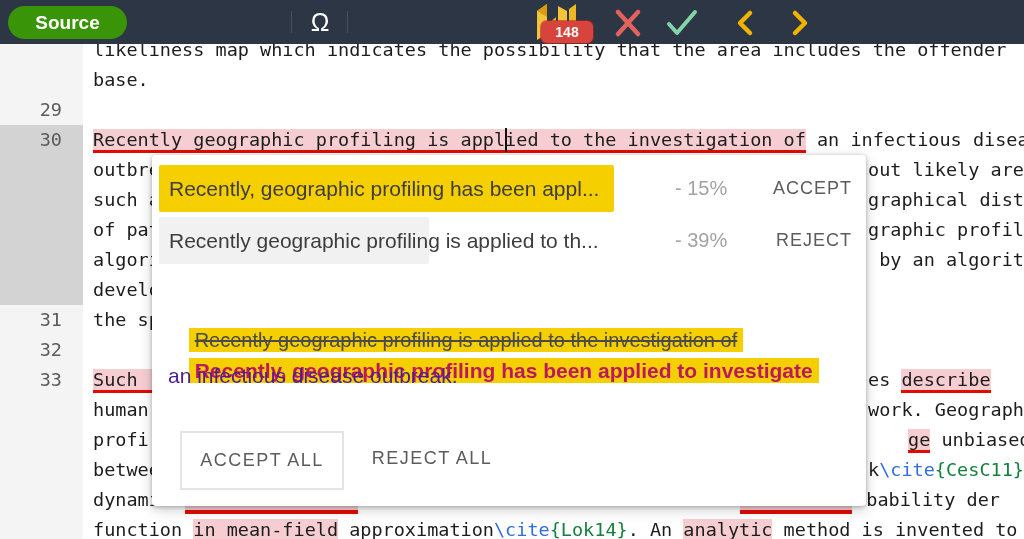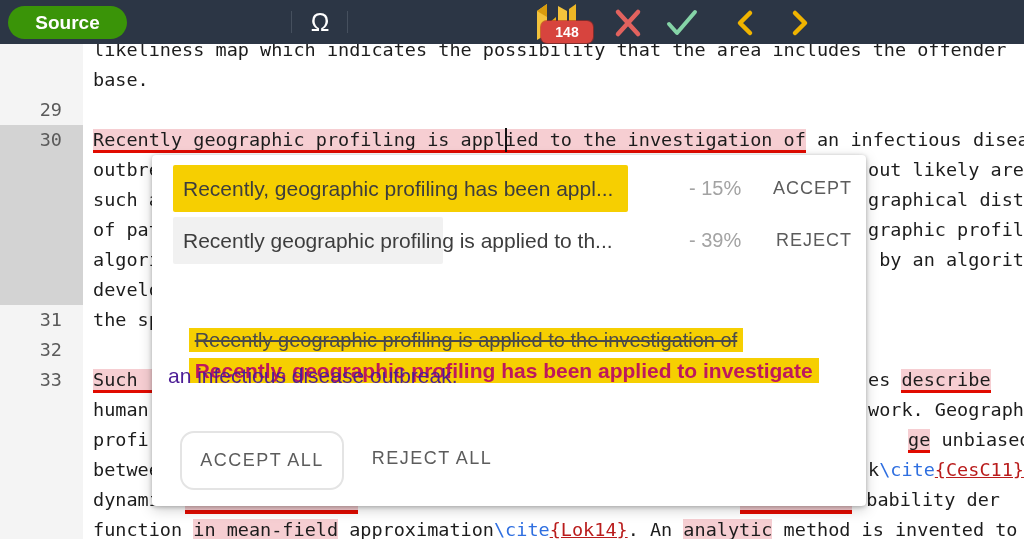--- a/index.html
+++ b/index.html
@@ -25,41 +25,41 @@
   
   .gutter{position:absolute;left:0;top:44px;width:83px;height:495px;background:#f4f4f4;z-index:1;}
   .gutter-active{position:absolute;left:0;top:125px;width:83px;height:180px;background:#d3d3d3;z-index:2;}
   #rows{position:absolute;left:0;top:0;width:1024px;height:539px;z-index:5;}
   .editor-row{position:absolute;left:0;width:1024px;height:30px;
               font-family:"DejaVu Sans Mono",monospace;font-size:18.5px;color:#1c1c1c;white-space:pre;}
   .frag{position:absolute;top:0;height:30px;line-height:30px;}
   .gutter-num{position:absolute;left:0;width:62px;text-align:right;line-height:30px;color:#5a5a5a;}
   .m-chg{background:#f6ced2;box-shadow:0 3px 0 0 #e10b00;}
   .m-cmd{color:#2f6fe0;}
-  .m-arg{color:#b91c1c;text-decoration:underline;}
+  .m-arg{color:#15803d;}
   .hidden-chg{position:absolute;top:3px;height:22px;background:#f6ced2;box-shadow:0 4px 0 0 #e10b00;}
   .cursor{position:absolute;top:3px;width:2px;height:24px;background:#111111;}
 
   
   .popup{position:absolute;left:152px;top:155px;width:714px;height:351px;background:#ffffff;border-radius:4px;
          box-shadow:0 1px 4px rgba(0,0,0,.28),0 4px 14px rgba(0,0,0,.18);z-index:20;
          font-family:"Liberation Sans",sans-serif;color:#3d3d3d;}
-  .sugg-row{position:absolute;left:21px;right:12px;height:58px;line-height:47px;cursor:pointer;}
+  .sugg-row{position:absolute;left:7px;right:12px;height:58px;line-height:47px;cursor:pointer;}
   .sugg-hl{position:absolute;left:0;top:0;height:47px;border-radius:2px;}
   .hl-yellow{background:#f6cf01;}
   .hl-gray{background:#f1f1f1;}
   .sugg-text{position:absolute;left:10px;font-size:21px;color:#3d3d3d;}
   .sugg-score{position:absolute;left:516px;font-size:20px;color:#a3a3a3;}
   .sugg-action{position:absolute;right:2px;font-size:18px;color:#5c5c5c;letter-spacing:1px;cursor:pointer;}
   .prev-line{position:absolute;left:10px;height:29px;line-height:29px;white-space:pre;}
   .yellow-chip{background:#f6cf01;padding:1px 6px;}
   .prev-old-text{font-size:20px;color:#4a4a4a;text-decoration:line-through;text-decoration-thickness:2px;}
   .prev-new-text{font-size:21px;font-weight:bold;color:#be185d;}
   .prev-tail{position:absolute;left:16px;top:206px;font-size:21px;color:#4c1d95;line-height:29px;}
-  .btn-all{position:absolute;top:276px;height:55px;border-radius:14px;background:#ffffff;
+  .btn-all{position:absolute;top:276px;height:55px;border-radius:0;background:#ffffff;
            display:flex;align-items:center;justify-content:center;font-size:18px;color:#5c5c5c;
            letter-spacing:1.5px;cursor:pointer;}
   .btn-accept-all{left:28px;width:160px;border:2px solid #e4e4e4;}
   .btn-reject-all{left:200px;width:160px;border:none;}
 </style>
 </head>
 <body>
 
 <div class="stage">
 

